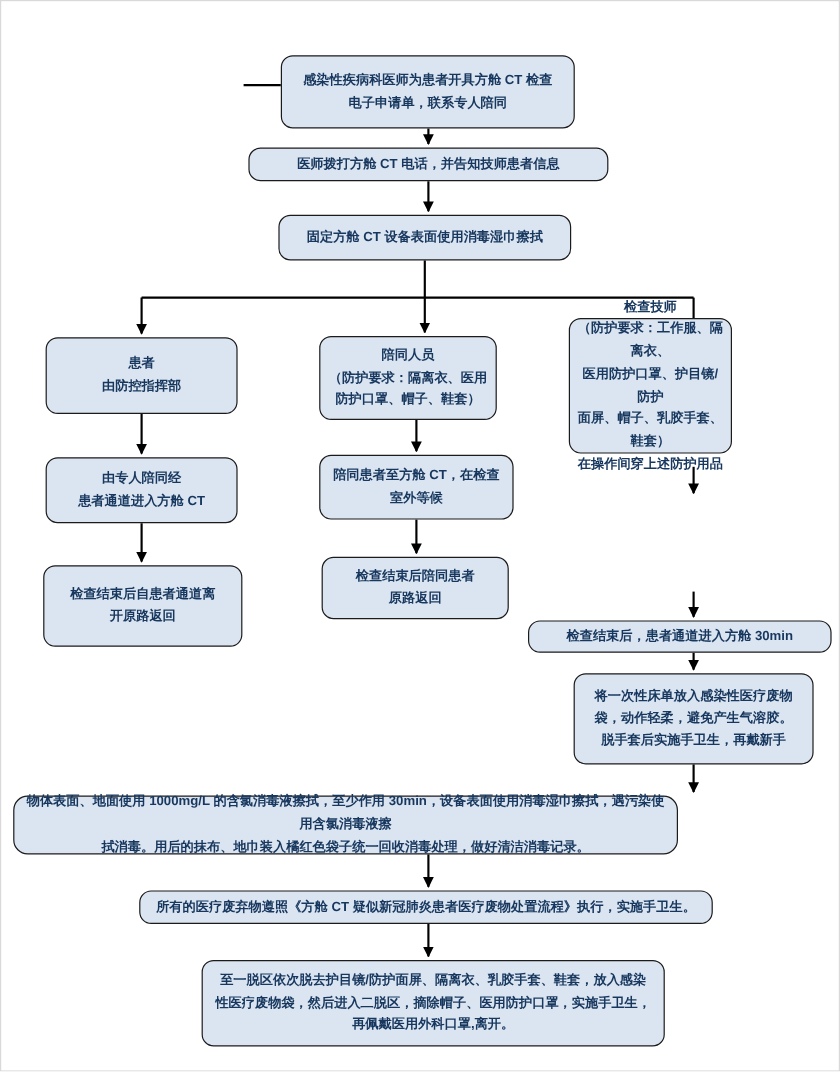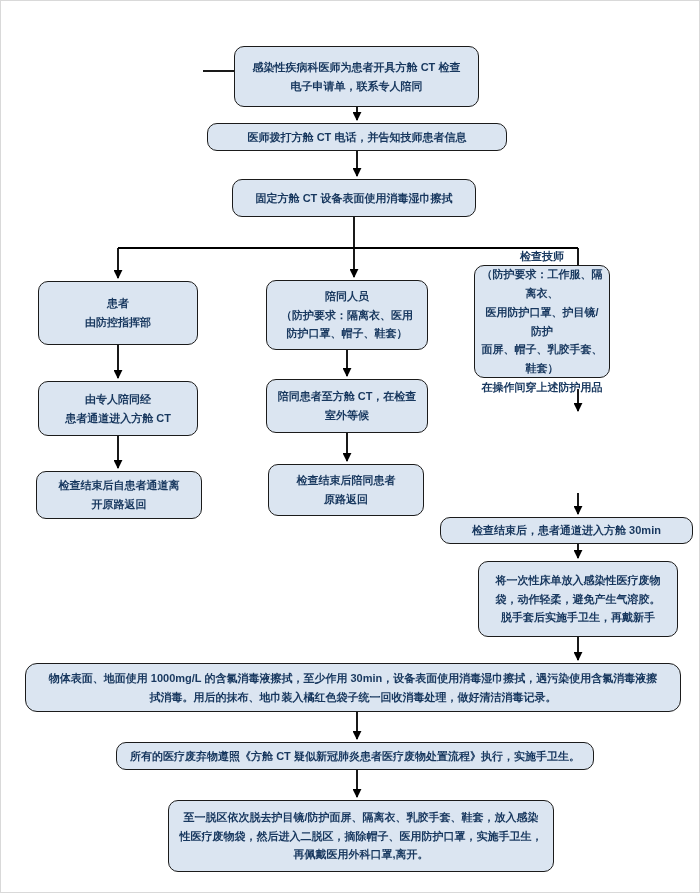--- a/index.html
+++ b/index.html
@@ -76,50 +76,50 @@
   <div class="box" style="left:233px;top:45px;width:245px;height:61px">感染性疾病科医师为患者开具方舱 CT 检查
 电子申请单，联系专人陪同</div>
 
   <div class="box" style="left:206px;top:122px;width:300px;height:28px">医师拨打方舱 CT 电话，并告知技师患者信息</div>
 
   <div class="box" style="left:231px;top:178px;width:244px;height:38px">固定方舱 CT 设备表面使用消毒湿巾擦拭</div>
 
   <div class="box" style="left:37px;top:280px;width:160px;height:64px">患者
 由防控指挥部</div>
 
-  <div class="box" style="left:265px;top:279px;width:162px;height:70px">陪同人员
+  <div class="box" style="left:265px;top:279px;width:148px;height:70px">陪同人员
 （防护要求：隔离衣、医用
 防护口罩、帽子、鞋套）</div>
 
   <div class="box" style="left:473px;top:264px;width:136px;height:113px">检查技师
 （防护要求：工作服、隔离衣、
 医用防护口罩、护目镜/防护
 面屏、帽子、乳胶手套、鞋套）
 在操作间穿上述防护用品</div>
 
   <div class="box" style="left:37px;top:380px;width:160px;height:55px">由专人陪同经
 患者通道进入方舱 CT</div>
 
   <div class="box" style="left:265px;top:378px;width:162px;height:54px">陪同患者至方舱 CT，在检查
 室外等候</div>
 
 
-  <div class="box" style="left:35px;top:470px;width:166px;height:48px">检查结束后自患者通道离
+  <div class="box" style="left:35px;top:470px;width:166px;height:68px">检查结束后自患者通道离
 开原路返回</div>
 
   <div class="box" style="left:267px;top:463px;width:156px;height:52px">检查结束后陪同患者
 原路返回</div>
 
   <div class="box" style="left:439px;top:516px;width:253px;height:27px">检查结束后，患者通道进入方舱 30min</div>
 
   <div class="box" style="left:477px;top:560px;width:200px;height:76px">将一次性床单放入感染性医疗废物
 袋，动作轻柔，避免产生气溶胶。
 脱手套后实施手卫生，再戴新手</div>
 
-  <div class="box wide" style="left:24px;top:662px;width:656px;height:49px">物体表面、地面使用 1000mg/L 的含氯消毒液擦拭，至少作用 30min，设备表面使用消毒湿巾擦拭，遇污染使用含氯消毒液擦
+  <div class="box wide" style="left:10px;top:662px;width:554px;height:49px">物体表面、地面使用 1000mg/L 的含氯消毒液擦拭，至少作用 30min，设备表面使用消毒湿巾擦拭，遇污染使用含氯消毒液擦
 拭消毒。用后的抹布、地巾装入橘红色袋子统一回收消毒处理，做好清洁消毒记录。</div>
 
   <div class="box" style="left:115px;top:741px;width:478px;height:28px">所有的医疗废弃物遵照《方舱 CT 疑似新冠肺炎患者医疗废物处置流程》执行，实施手卫生。</div>
 
   <div class="box" style="left:167px;top:799px;width:386px;height:72px">至一脱区依次脱去护目镜/防护面屏、隔离衣、乳胶手套、鞋套，放入感染
 性医疗废物袋，然后进入二脱区，摘除帽子、医用防护口罩，实施手卫生，
 再佩戴医用外科口罩,离开。</div>
 
 </div>
 

